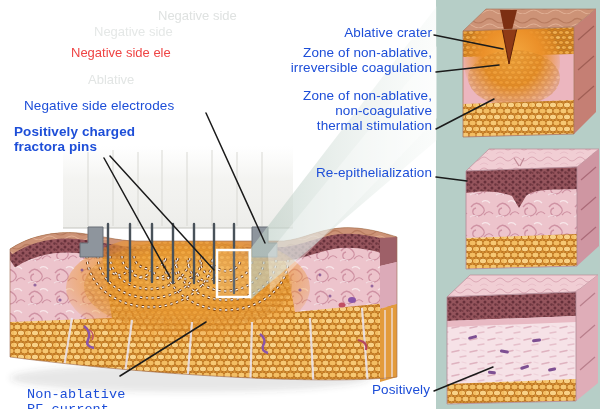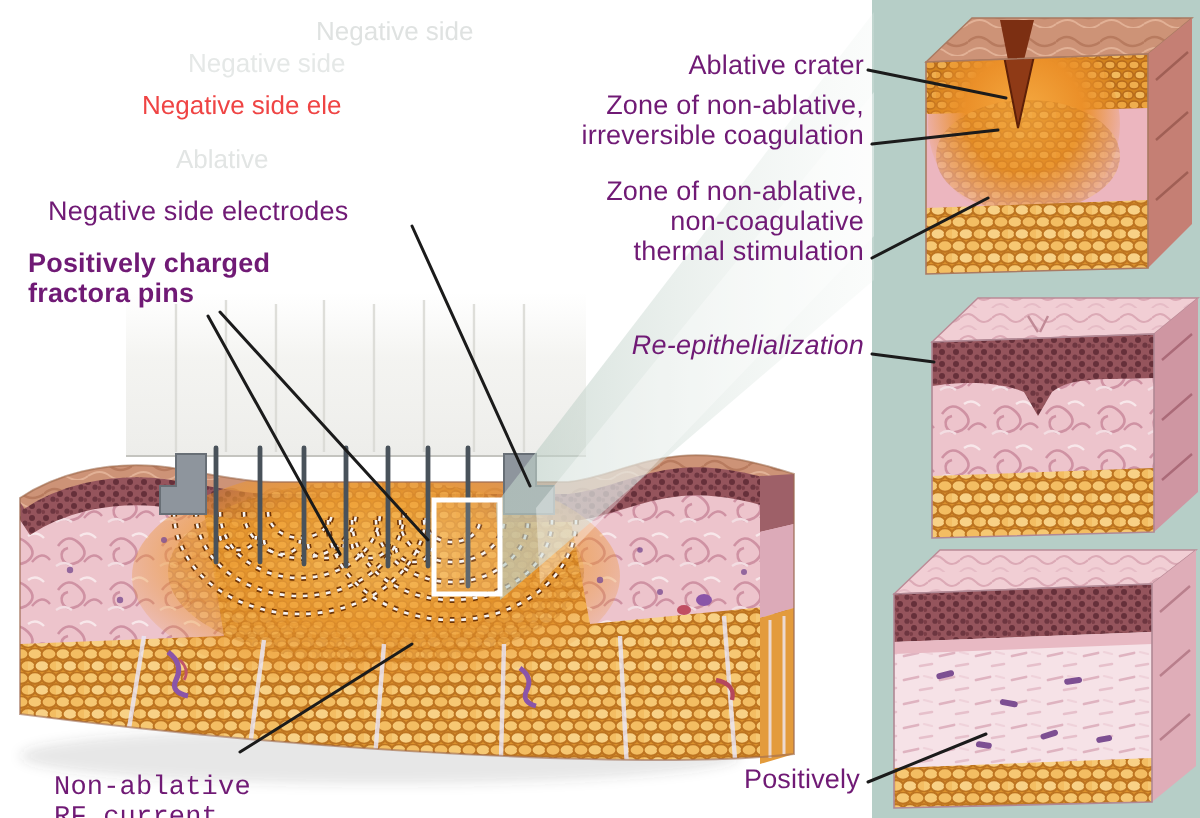--- a/index.html
+++ b/index.html
@@ -1,19 +1,19 @@
 <!DOCTYPE html>
 <html><head>
 <meta charset="utf-8">
 <style>
   html,body{margin:0;padding:0;}
   body{width:600px;height:409px;position:relative;background:#ffffff;overflow:hidden;
        font-family:"Liberation Sans",sans-serif;}
   #art{position:absolute;left:0;top:0;}
-  .label{position:absolute;font-size:13.5px;line-height:1.1;color:#701a75;
+  .label{position:absolute;font-size:13.5px;line-height:1.1;color:#1d4ed8;
          white-space:pre-line;letter-spacing:0.1px;}
   .r{text-align:right;}
   .wm{position:absolute;font-size:13px;white-space:nowrap;pointer-events:none;text-align:right;}
 </style>
 </head>
 <body>
 
 <svg id="art" width="600" height="409" viewBox="0 0 600 409">
   <defs>
     <pattern id="fat" width="14" height="12" patternUnits="userSpaceOnUse">
@@ -282,14 +282,14 @@
 <div class="label" style="left:14px;top:125px;font-weight:bold;">Positively charged
 fractora pins</div>
 <div class="label" style="left:27px;top:388px;font-family:Liberation Mono, monospace;">Non-ablative
 RF current</div>
 <div class="label r" style="right:168px;top:26px;">Ablative crater</div>
 <div class="label r" style="right:168px;top:46px;">Zone of non-ablative,
 irreversible coagulation</div>
 <div class="label r" style="right:168px;top:89px;">Zone of non-ablative,
 non-coagulative
 thermal stimulation</div>
-<div class="label r" style="right:168px;top:166px;font-style:italic;">Re-epithelialization</div>
+<div class="label r" style="right:168px;top:166px;">Re-epithelialization</div>
 <div class="label r" style="right:170px;top:383px;">Positively</div>
 
 </body></html>

